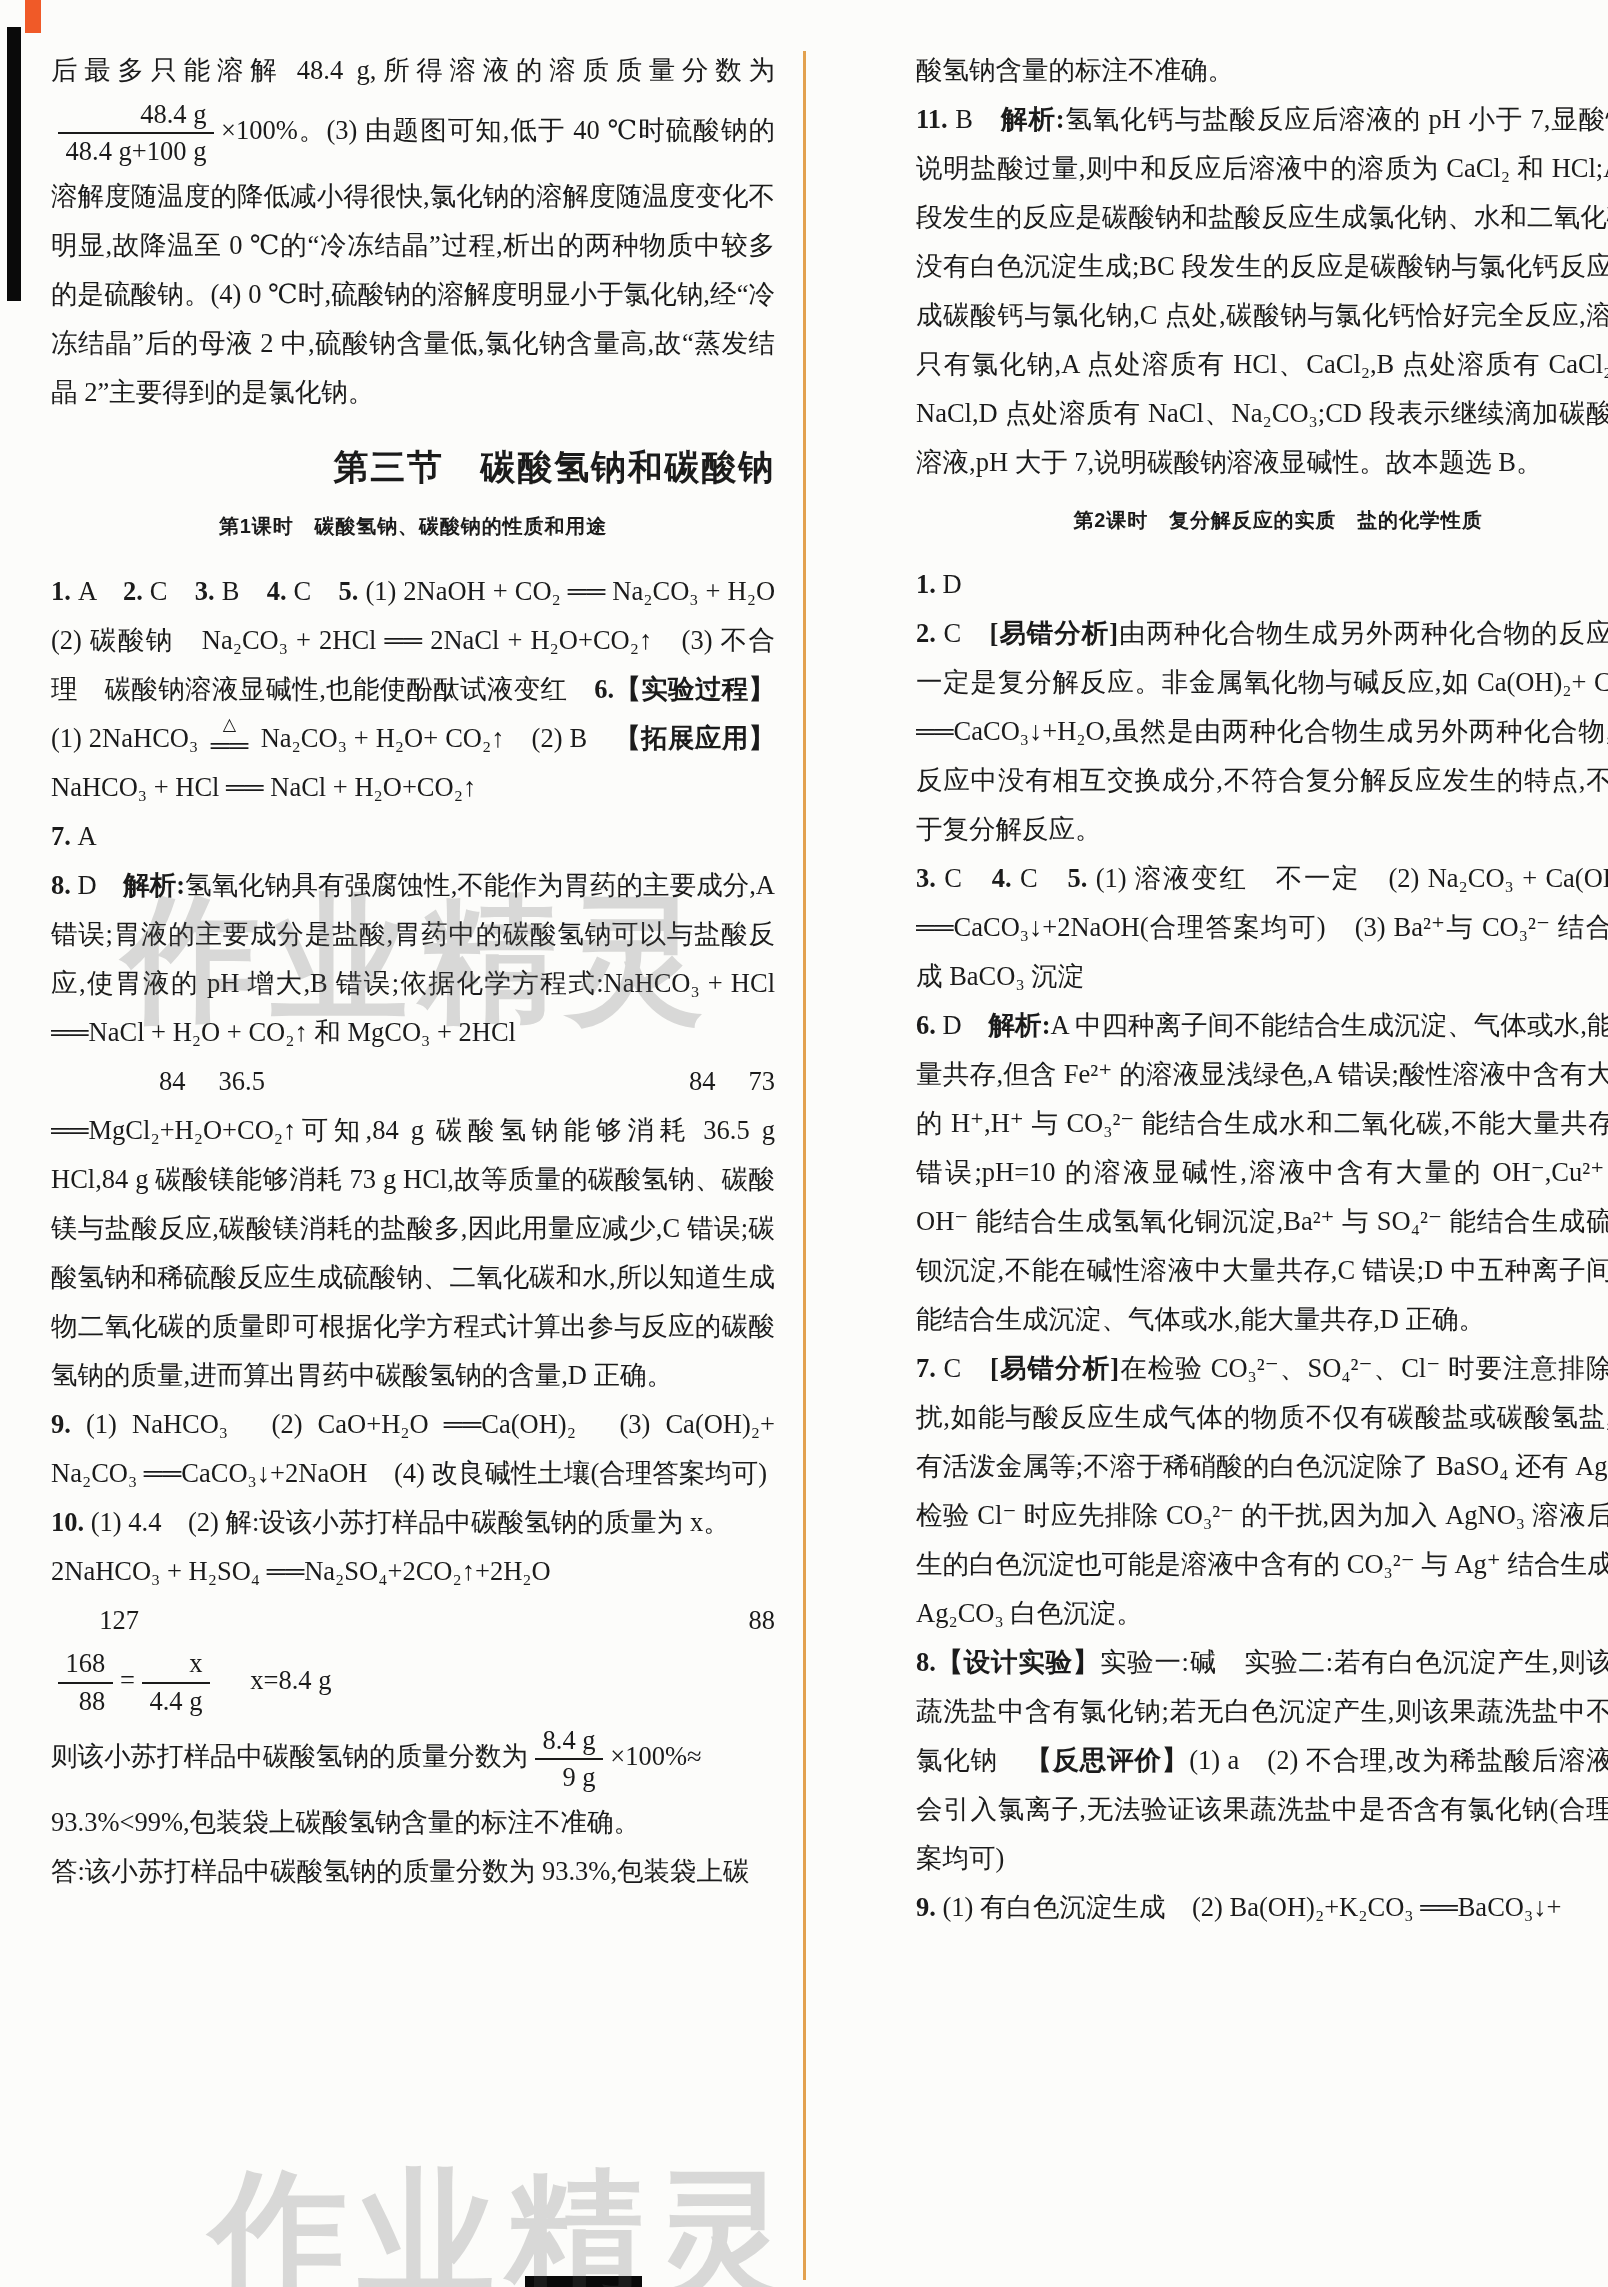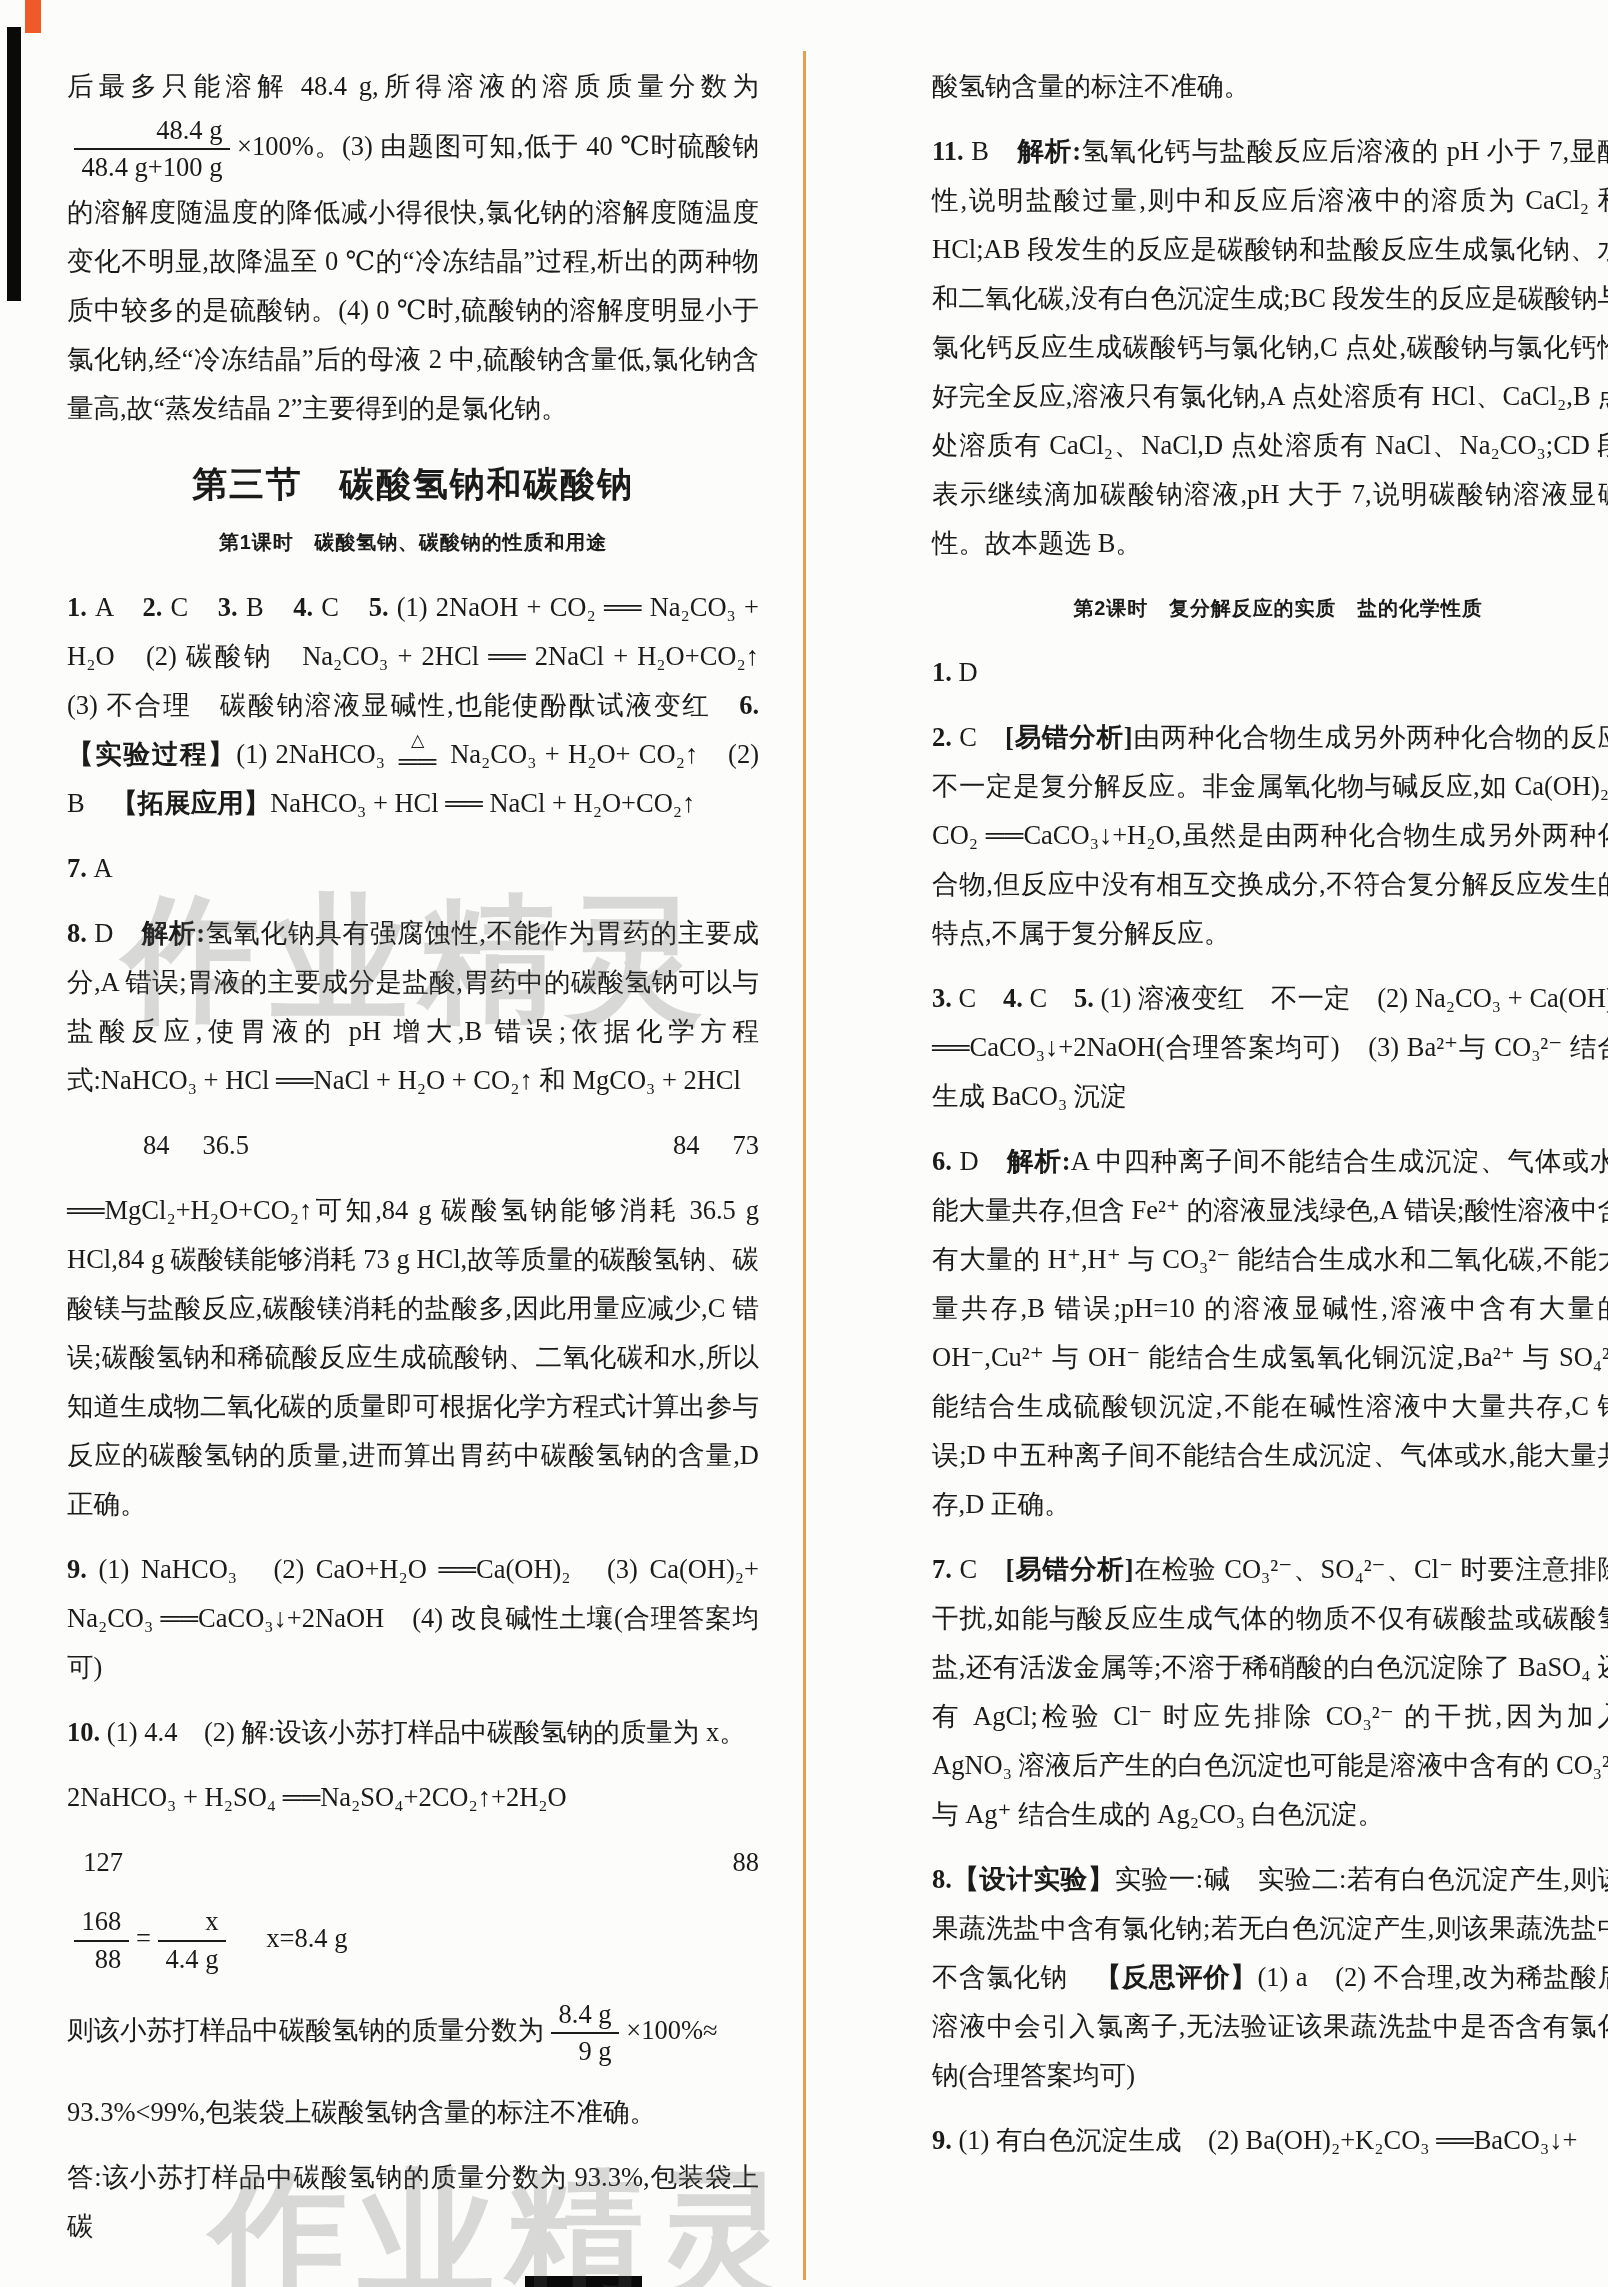--- a/index.html
+++ b/index.html
@@ -17,26 +17,26 @@
   .divider{position:absolute;left:803px;top:51px;width:2.7px;height:2229px;background:#e2a14f;}
   .footer-mark{position:absolute;left:525px;bottom:0;width:117px;height:12px;background:#0a0a0a;}
   .col{
     position:absolute;top:46px;width:724px;height:2237px;
     font-size:26.5px;line-height:49px;
     text-align:justify;overflow:hidden;
     z-index:2;
   }
   .col-left{left:51px;}
   .col-right{left:916px;}
-  .para{margin:16px;}
+  .para{margin:0;}
   .bold{font-weight:bold;}
   .nums{white-space:pre;text-align:right;}
   .section-title{
-    font-family:Liberation Sans, sans-serif;
-    font-size:35px;font-weight:bold;text-align:center;
+    font-family:Liberation Serif, serif;
+    font-size:35px;font-weight:bold;text-align:right;
     margin:25.6px 0 9.1px;letter-spacing:1.8px;line-height:51px;
   }
   .lesson-title{
     font-family:"Liberation Sans","DejaVu Sans",sans-serif;
     font-size:20px;font-weight:bold;text-align:center;
     margin:9.1px 0 16.4px;letter-spacing:0.9px;line-height:48px;
   }
   .frac{
     display:inline-block;vertical-align:middle;text-align:right;
     line-height:1.2;margin:3.7px 7.3px;

